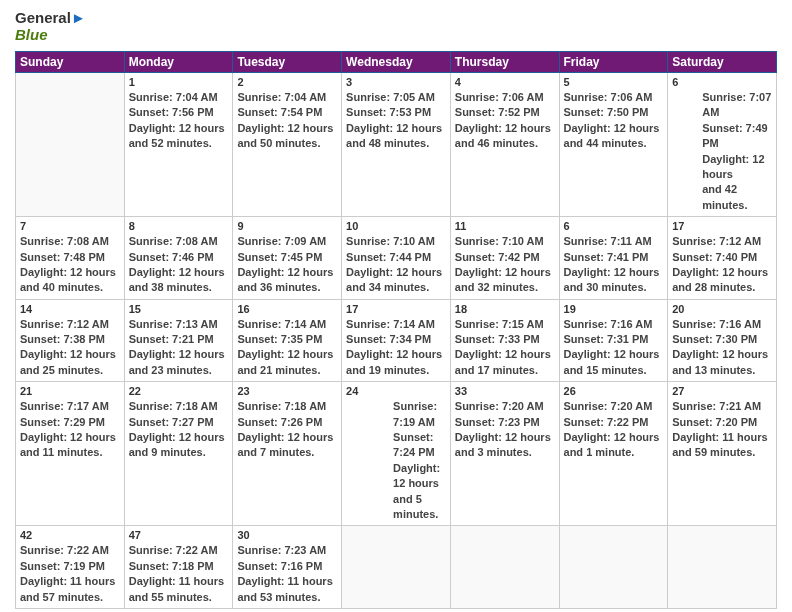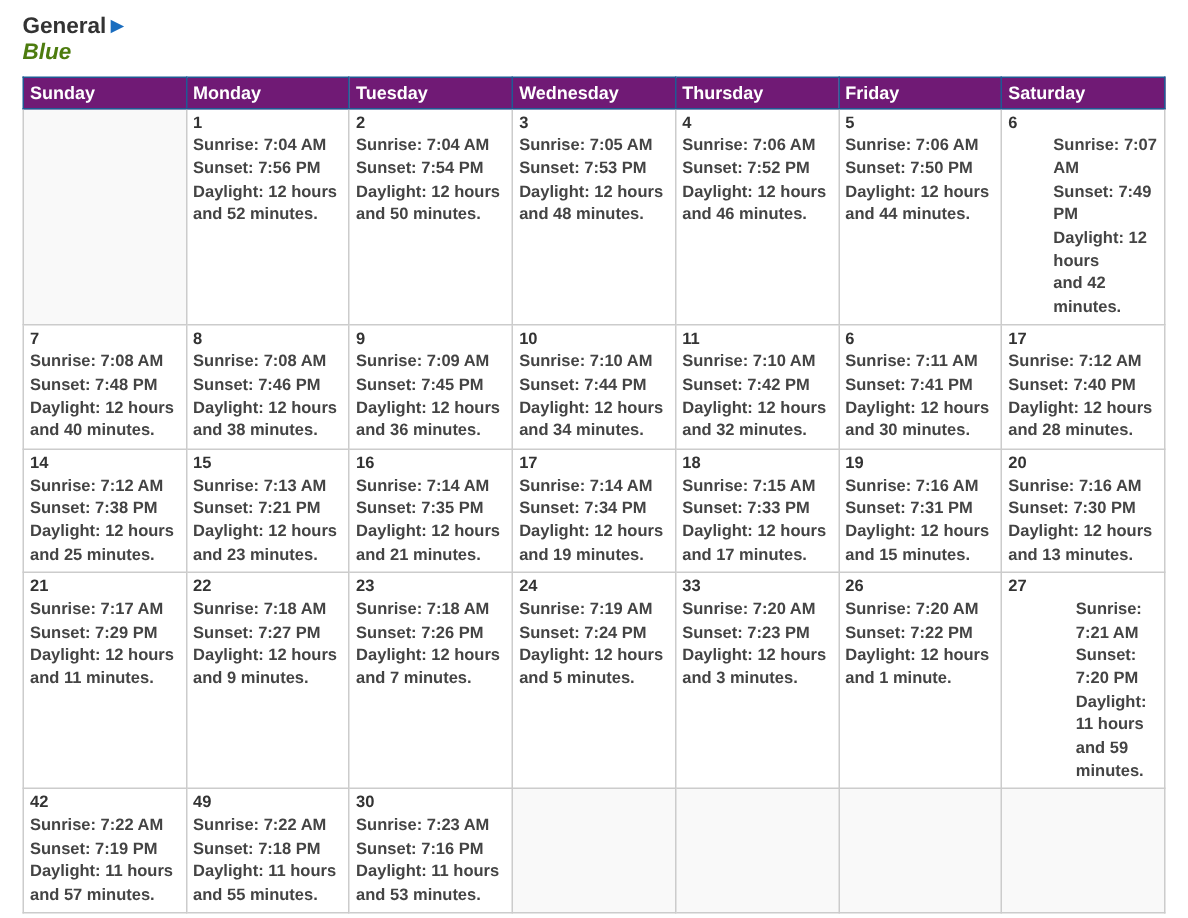--- a/index.html
+++ b/index.html
@@ -272,57 +272,57 @@
           </td>
           <td>
             <span class="day-number">23</span>
             <div class="day-info" style="white-space: pre-line;">Sunrise: 7:18 AM
 Sunset: 7:26 PM
 Daylight: 12 hours
 and 7 minutes.</div>
           </td>
           <td>
             <span class="day-number">24</span>
-            <div class="day-info" style="white-space: pre-line;">Sunrise: 7:19 AM
+            <div class="day-info" style="white-space: pre-line; margin-left: 47px;">Sunrise: 7:19 AM
 Sunset: 7:24 PM
 Daylight: 12 hours
 and 5 minutes.</div>
           </td>
           <td>
             <span class="day-number">33</span>
             <div class="day-info" style="white-space: pre-line;">Sunrise: 7:20 AM
 Sunset: 7:23 PM
 Daylight: 12 hours
 and 3 minutes.</div>
           </td>
           <td>
             <span class="day-number">26</span>
             <div class="day-info" style="white-space: pre-line;">Sunrise: 7:20 AM
 Sunset: 7:22 PM
 Daylight: 12 hours
 and 1 minute.</div>
           </td>
           <td>
             <span class="day-number">27</span>
-            <div class="day-info" style="white-space: pre-line; margin-left: 45px;">Sunrise: 7:21 AM
+            <div class="day-info" style="white-space: pre-line;">Sunrise: 7:21 AM
 Sunset: 7:20 PM
 Daylight: 11 hours
 and 59 minutes.</div>
           </td>
         </tr>
         <tr>
           <td>
             <span class="day-number">42</span>
             <div class="day-info" style="white-space: pre-line;">Sunrise: 7:22 AM
 Sunset: 7:19 PM
 Daylight: 11 hours
 and 57 minutes.</div>
           </td>
           <td>
-            <span class="day-number">49</span>
+            <span class="day-number">47</span>
             <div class="day-info" style="white-space: pre-line;">Sunrise: 7:22 AM
 Sunset: 7:18 PM
 Daylight: 11 hours
 and 55 minutes.</div>
           </td>
           <td>
             <span class="day-number">30</span>
             <div class="day-info" style="white-space: pre-line;">Sunrise: 7:23 AM
 Sunset: 7:16 PM
 Daylight: 11 hours

